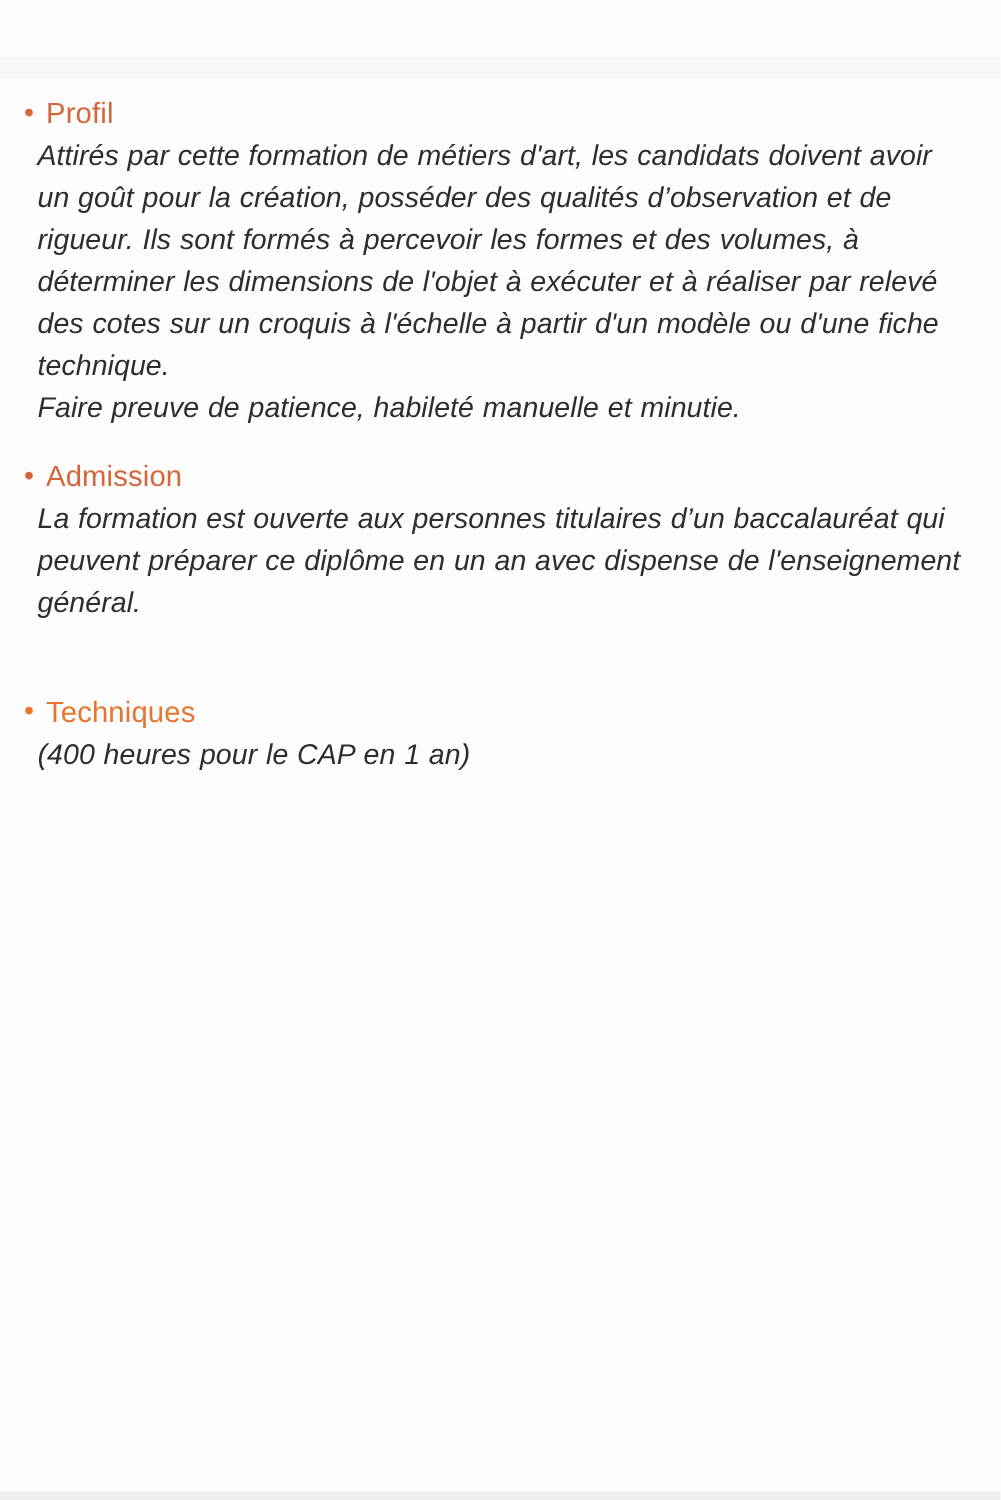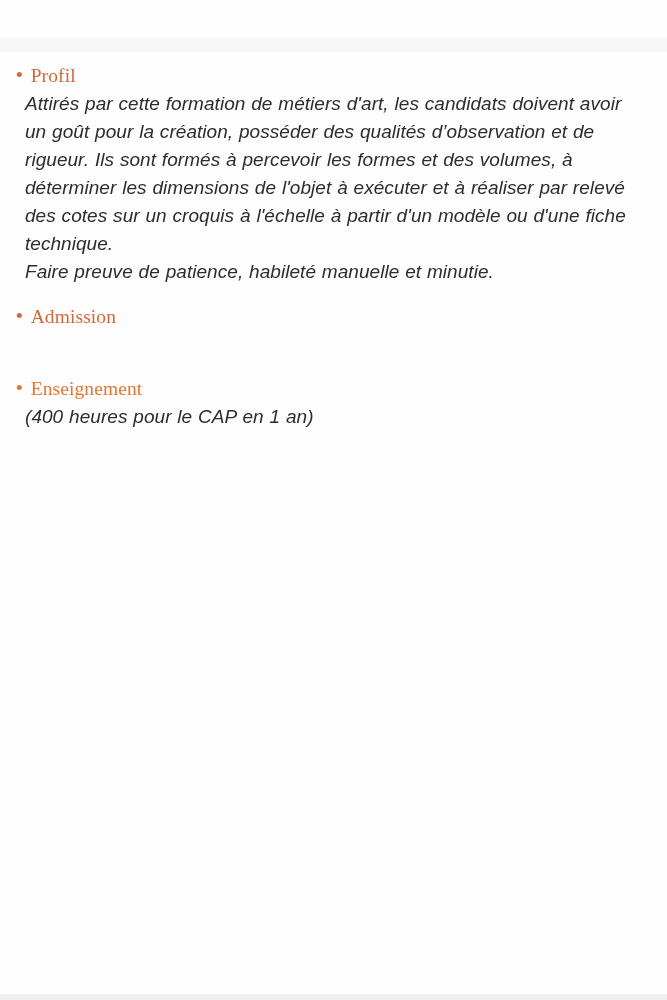--- a/index.html
+++ b/index.html
@@ -49,21 +49,20 @@
     line-height: 28px;
     white-space: nowrap;
   }
   .bullet {
     font-size: 19px;
     margin-right: 8px;
     transform: translateY(-1px);
   }
   .heading-text {
     letter-spacing: 0.1px;
-    font-family: Liberation Serif, serif;
   }
   p.body-text {
     margin: 0;
     max-width: 622px;
     font-size: 19px;
     line-height: 28px;
     letter-spacing: 0.05px;
     word-spacing: 0.5px;
     font-style: italic;
   }
@@ -82,24 +81,25 @@
     </div>
     <p class="body-text" style="color: rgb(45, 45, 45);">Attirés par cette formation de métiers d'art, les candidats doivent avoir un goût pour la création, posséder des qualités d’observation et de rigueur. Ils sont formés à percevoir les formes et des volumes, à déterminer les dimensions de l'objet à exécuter et à réaliser par relevé des cotes sur un croquis à l'échelle à partir d'un modèle ou d'une fiche technique.</p>
     <p class="body-text" style="color: rgb(45, 45, 45);">Faire preuve de patience, habileté manuelle et minutie.</p>
   </section>
 
   <section class="doc-section admission">
     <div class="heading" style="color: rgb(210, 103, 60);">
       <span class="bullet">•</span>
       <span class="heading-text">Admission</span>
     </div>
+    <p class="body-text" style="color: rgb(45, 45, 45);">La formation est ouverte aux personnes titulaires d’un baccalauréat qui peuvent préparer ce diplôme en un an avec dispense de l'enseignement général.</p>
   </section>
 
   <section class="doc-section disciplines">
     <div class="heading" style="color: rgb(229, 117, 47);">
       <span class="bullet">•</span>
-      <span class="heading-text">Enseignement</span>
+      <span class="heading-text">Techniques</span>
     </div>
     <p class="body-text" style="color: rgb(45, 45, 45);">(400 heures pour le CAP en 1 an)</p>
   </section>
 
   <div class="bottom-strip" style="background-color: rgb(240, 239, 240);"></div>
 </div>
 
 </body></html>

